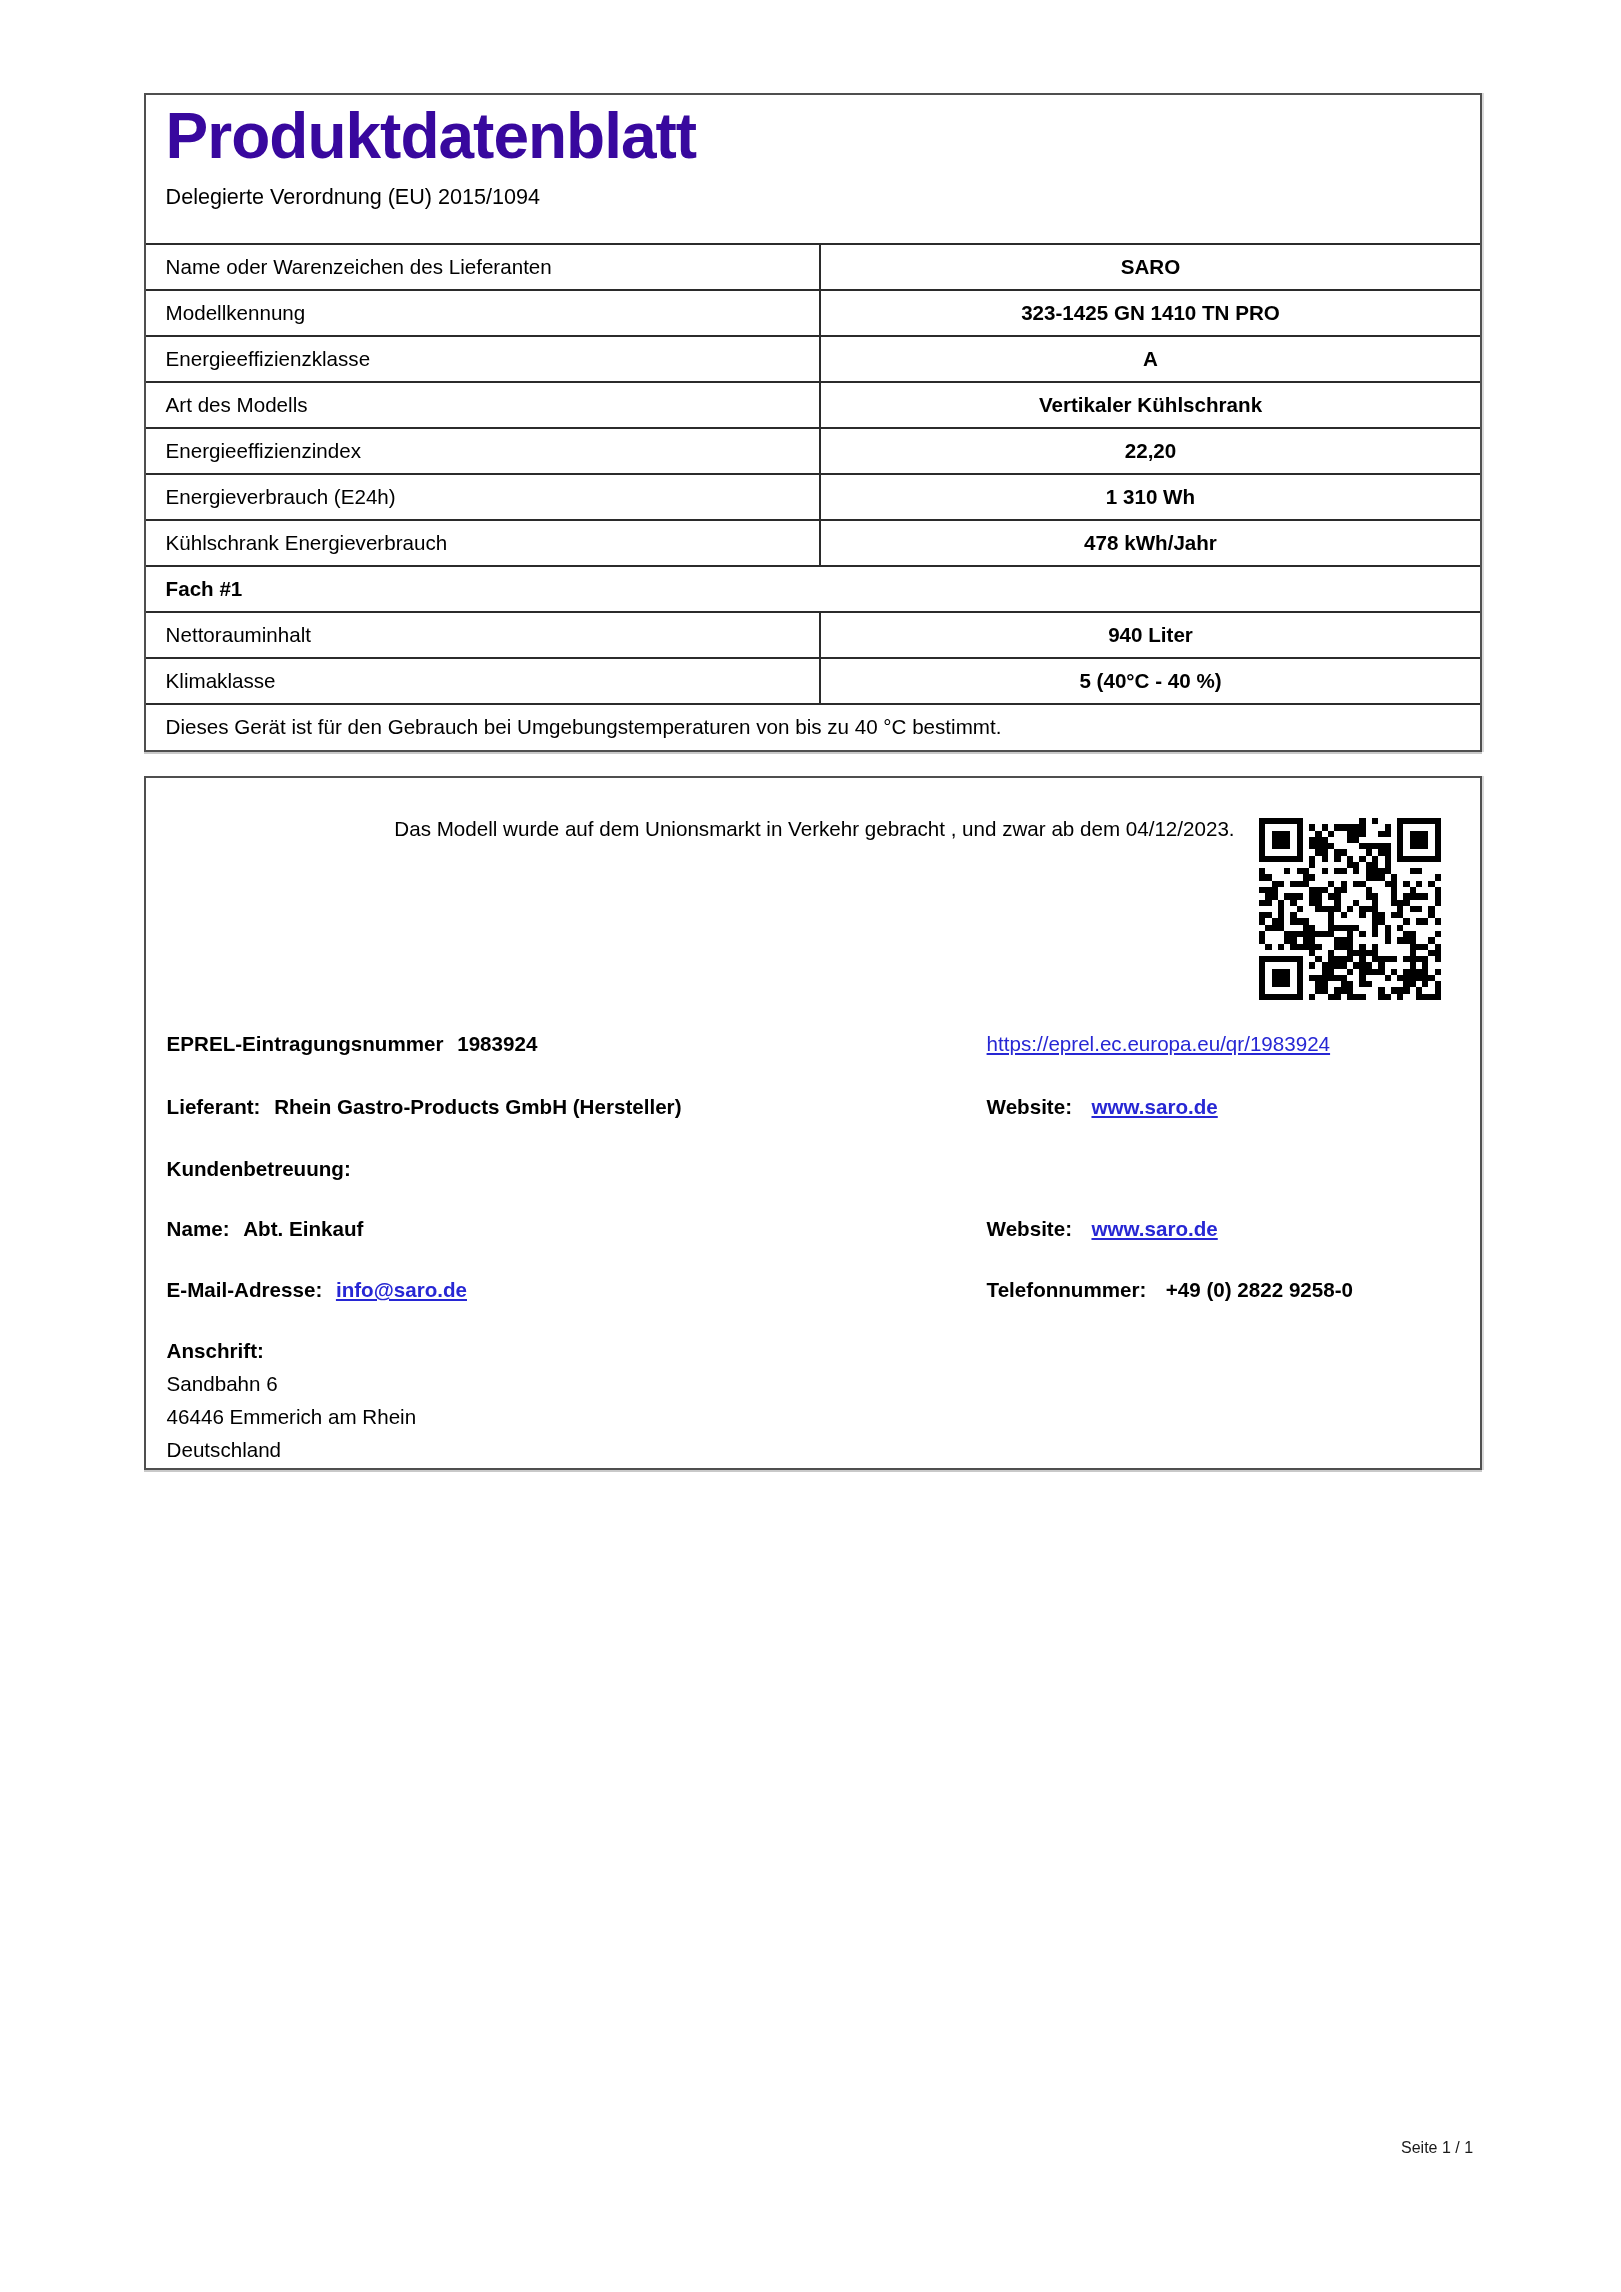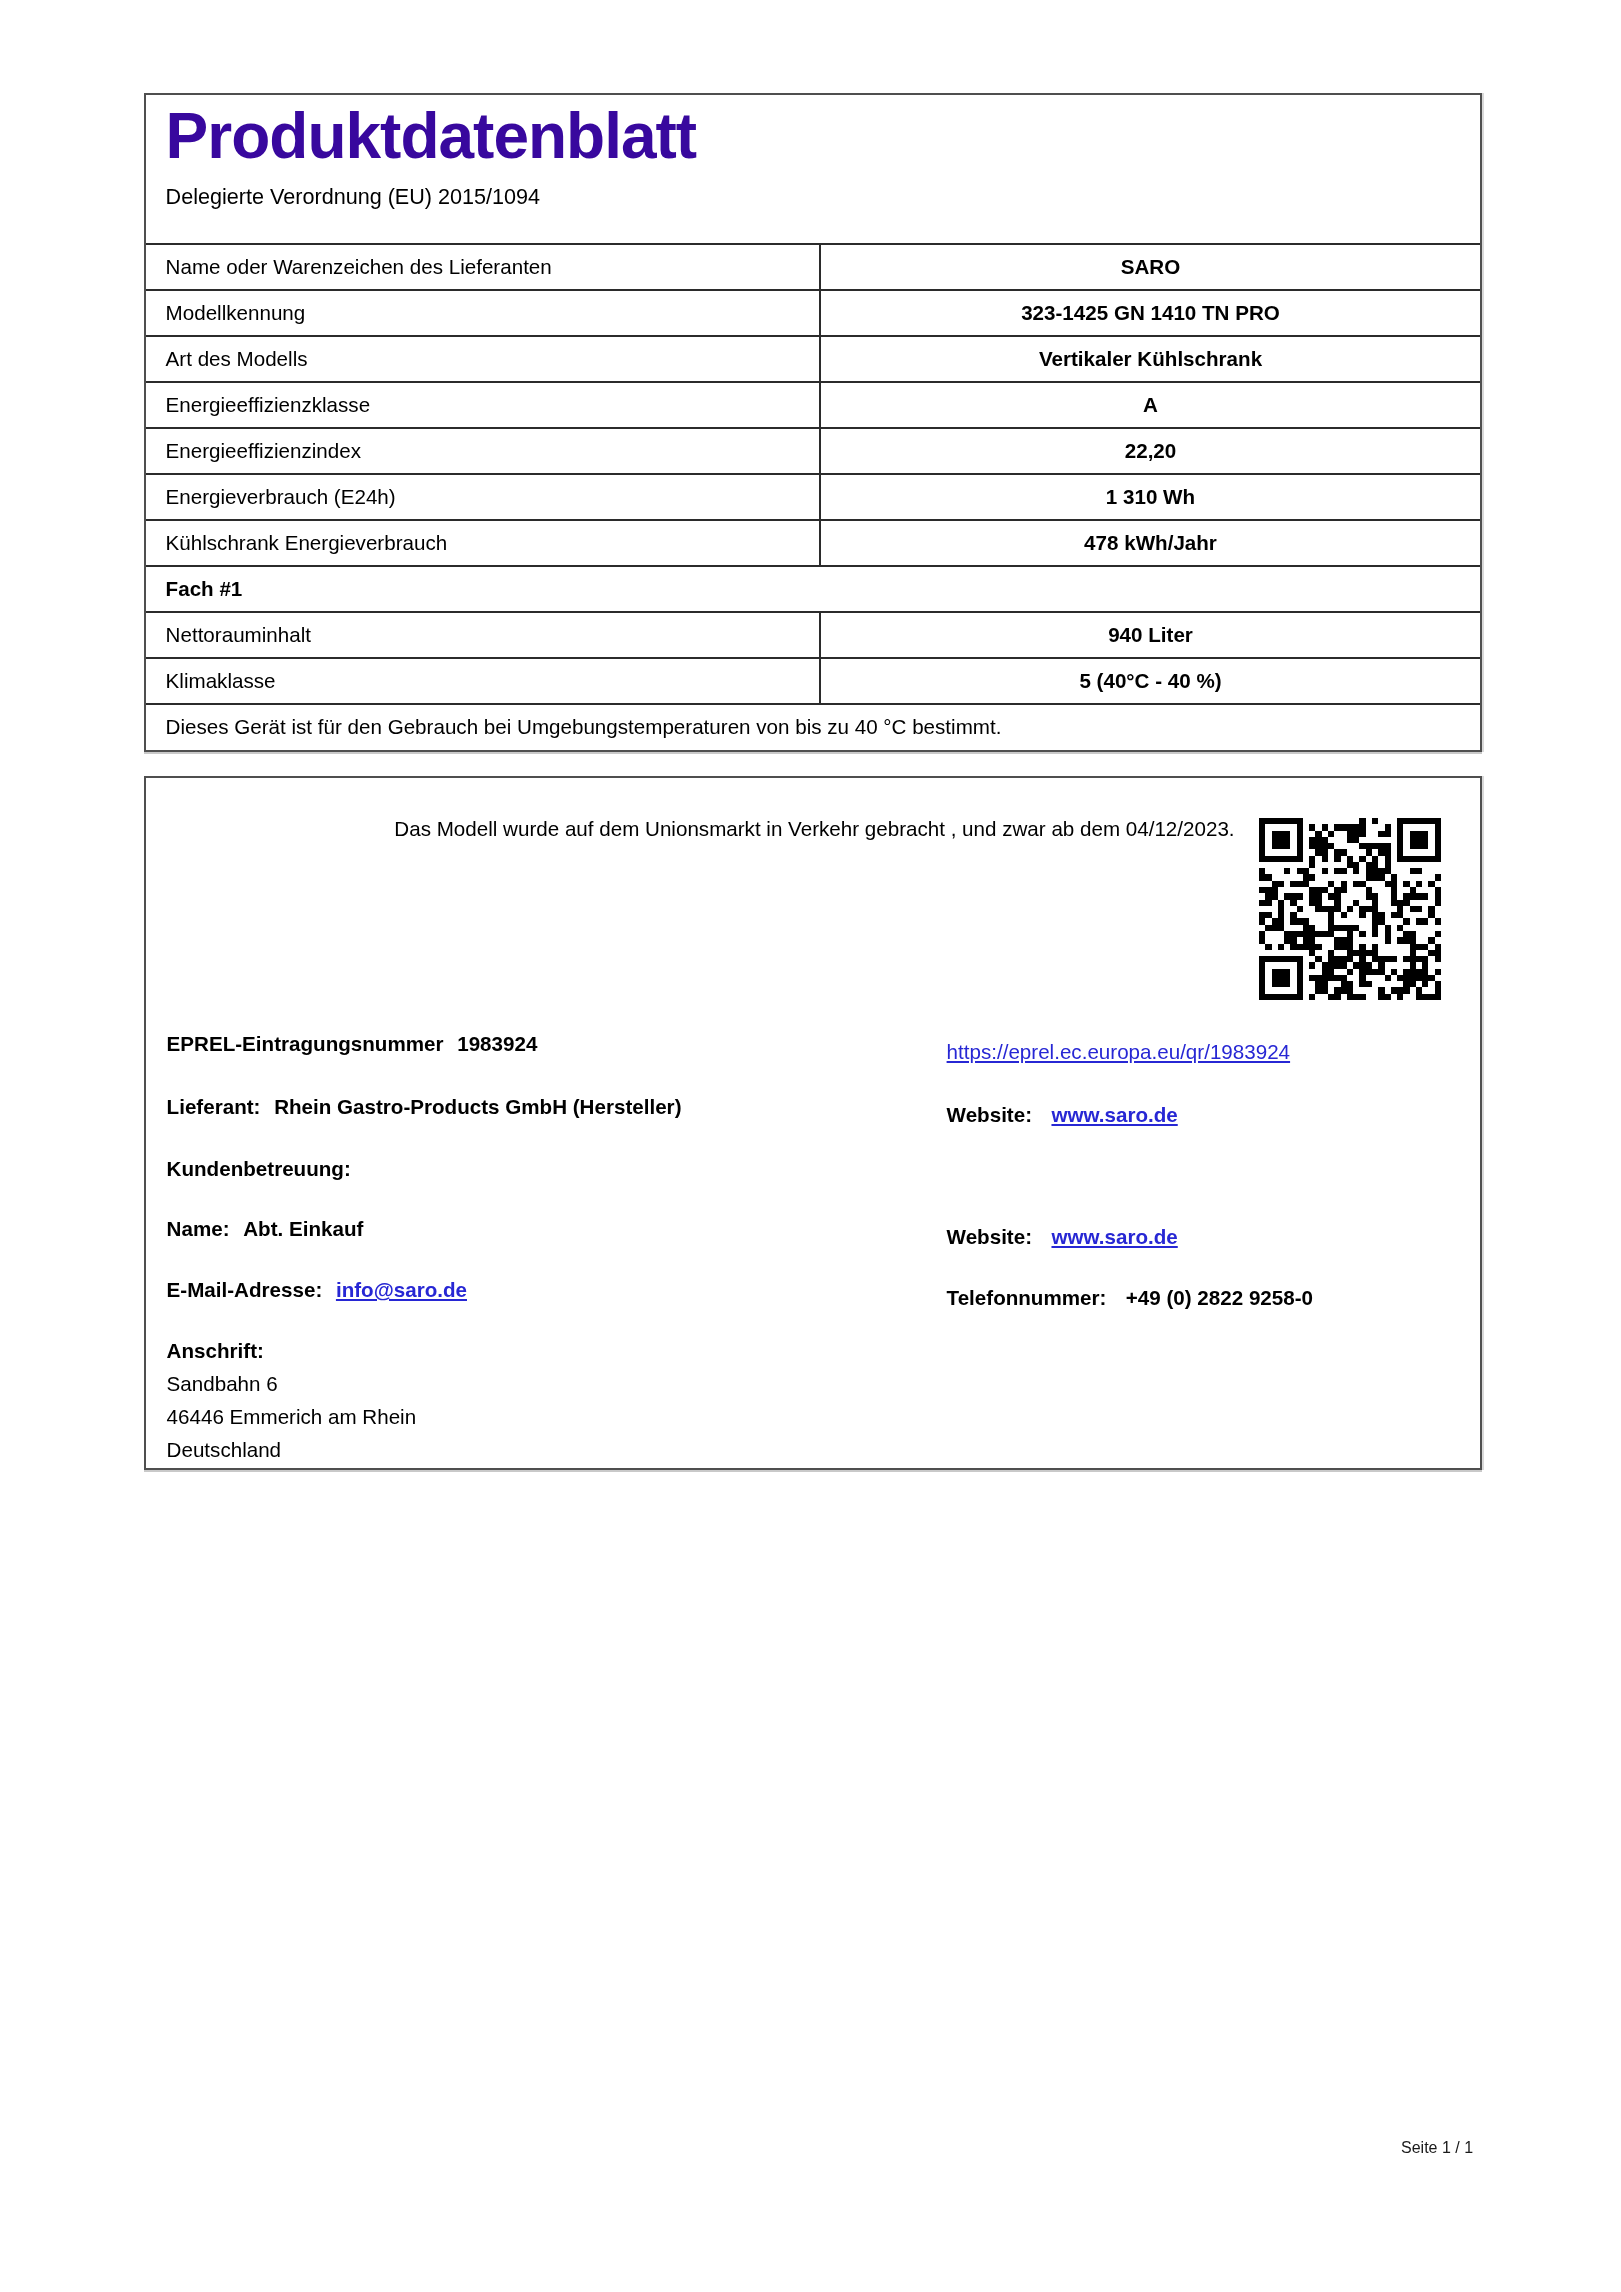--- a/index.html
+++ b/index.html
@@ -62,21 +62,21 @@
     position:absolute;left:20.6px;top:37px;width:1068px;
     font-size:20.6px;line-height:27.4px;text-align:right;
   }
   .qr{
     position:absolute;top:40px;right:39px;
     width:182px;height:182px;
   }
   .info-row{position:absolute;left:20.6px;width:1294px;font-size:20.6px;line-height:25.5px;}
   .info-row b{font-weight:bold;}
   .info-val{margin-left:13.7px;font-weight:bold;}
-  .right-col{position:absolute;left:780px;top:0;margin-top:8px;}
+  .right-col{position:absolute;left:820px;top:0;}
   .r-eprel{top:253px;}
   .r-lieferant{top:316px;}
   .r-kunden{top:378px;}
   .r-name{top:438px;}
   .r-email{top:499px;}
   .r-anschrift{top:556px;}
   a.doc-link{color:var(--link-color);text-decoration:underline;cursor:pointer;}
   .addr-line{line-height:33px;font-size:20.6px;}
   .addr-label{font-weight:bold;line-height:33px;}
 
@@ -99,26 +99,26 @@
     <div class="spec-table">
       <div class="spec-row">
         <div class="spec-label">Name oder Warenzeichen des Lieferanten</div>
         <div class="spec-value">SARO</div>
       </div>
       <div class="spec-row">
         <div class="spec-label">Modellkennung</div>
         <div class="spec-value">323-1425 GN 1410 TN PRO</div>
       </div>
       <div class="spec-row">
+        <div class="spec-label">Energieeffizienzklasse</div>
+        <div class="spec-value">A</div>
+      </div>
+      <div class="spec-row">
         <div class="spec-label">Art des Modells</div>
         <div class="spec-value">Vertikaler Kühlschrank</div>
-      </div>
-      <div class="spec-row">
-        <div class="spec-label">Energieeffizienzklasse</div>
-        <div class="spec-value">A</div>
       </div>
       <div class="spec-row">
         <div class="spec-label">Energieeffizienzindex</div>
         <div class="spec-value">22,20</div>
       </div>
       <div class="spec-row">
         <div class="spec-label">Energieverbrauch (E24h)</div>
         <div class="spec-value">1 310 Wh</div>
       </div>
       <div class="spec-row">

